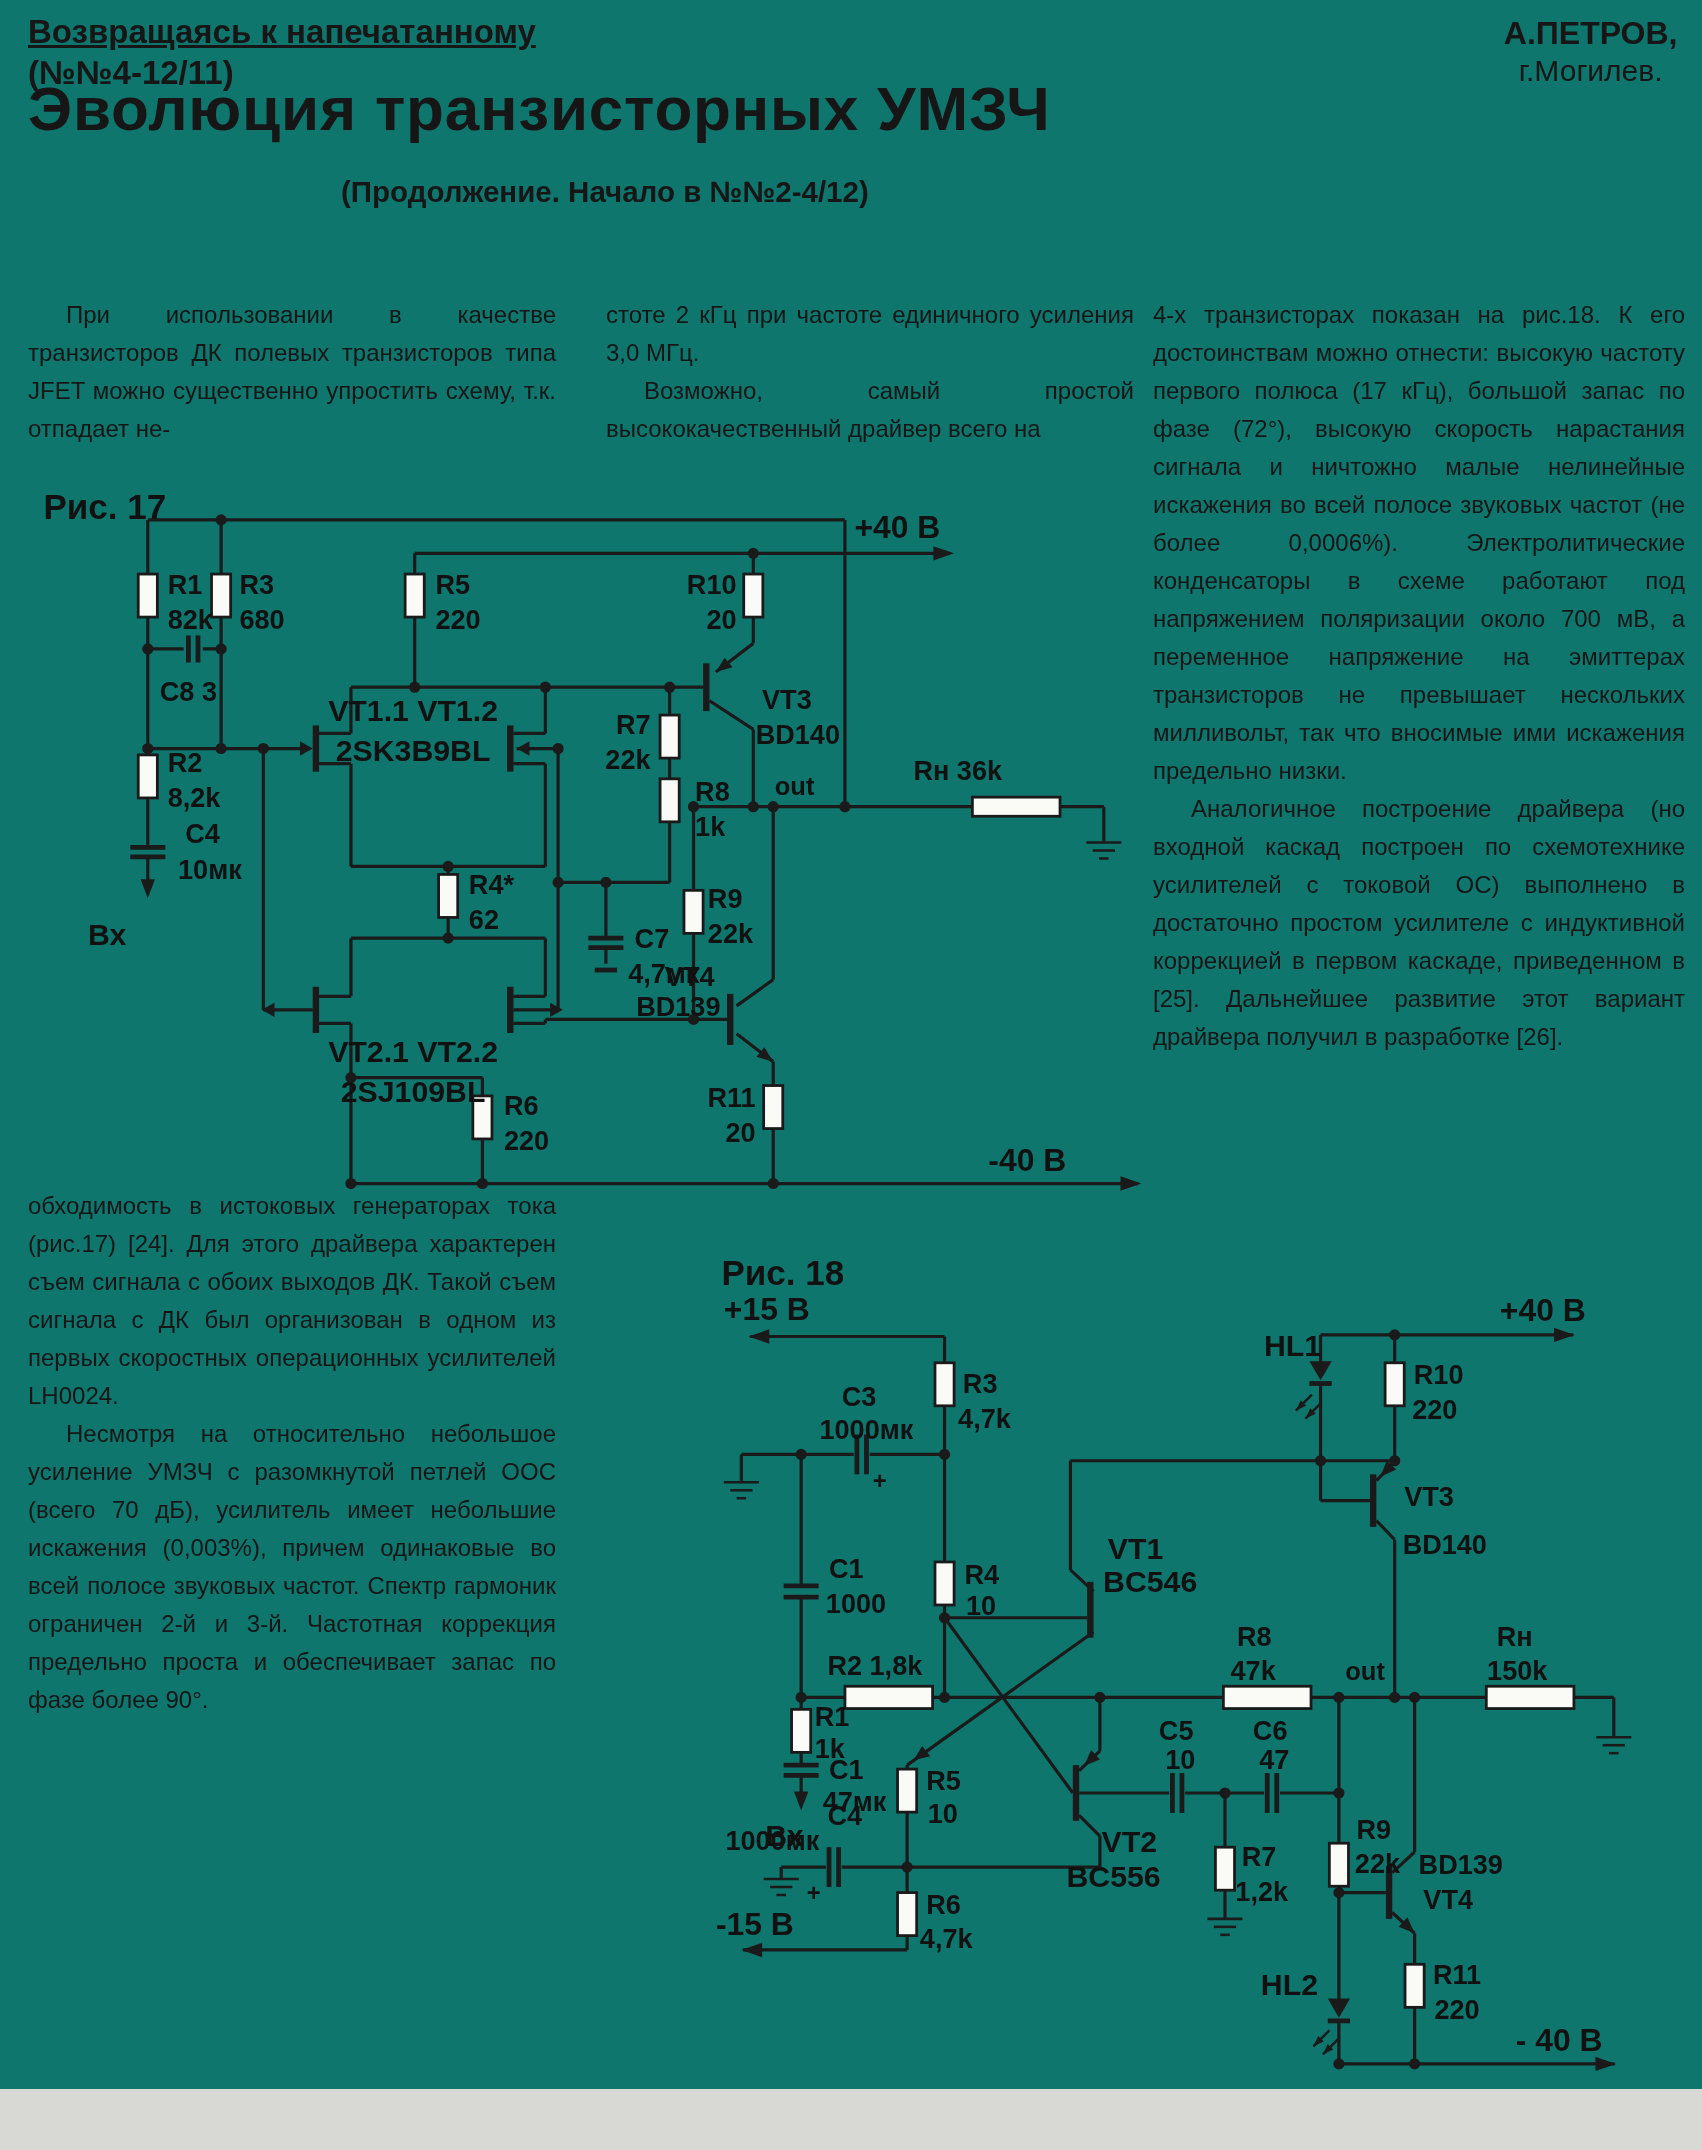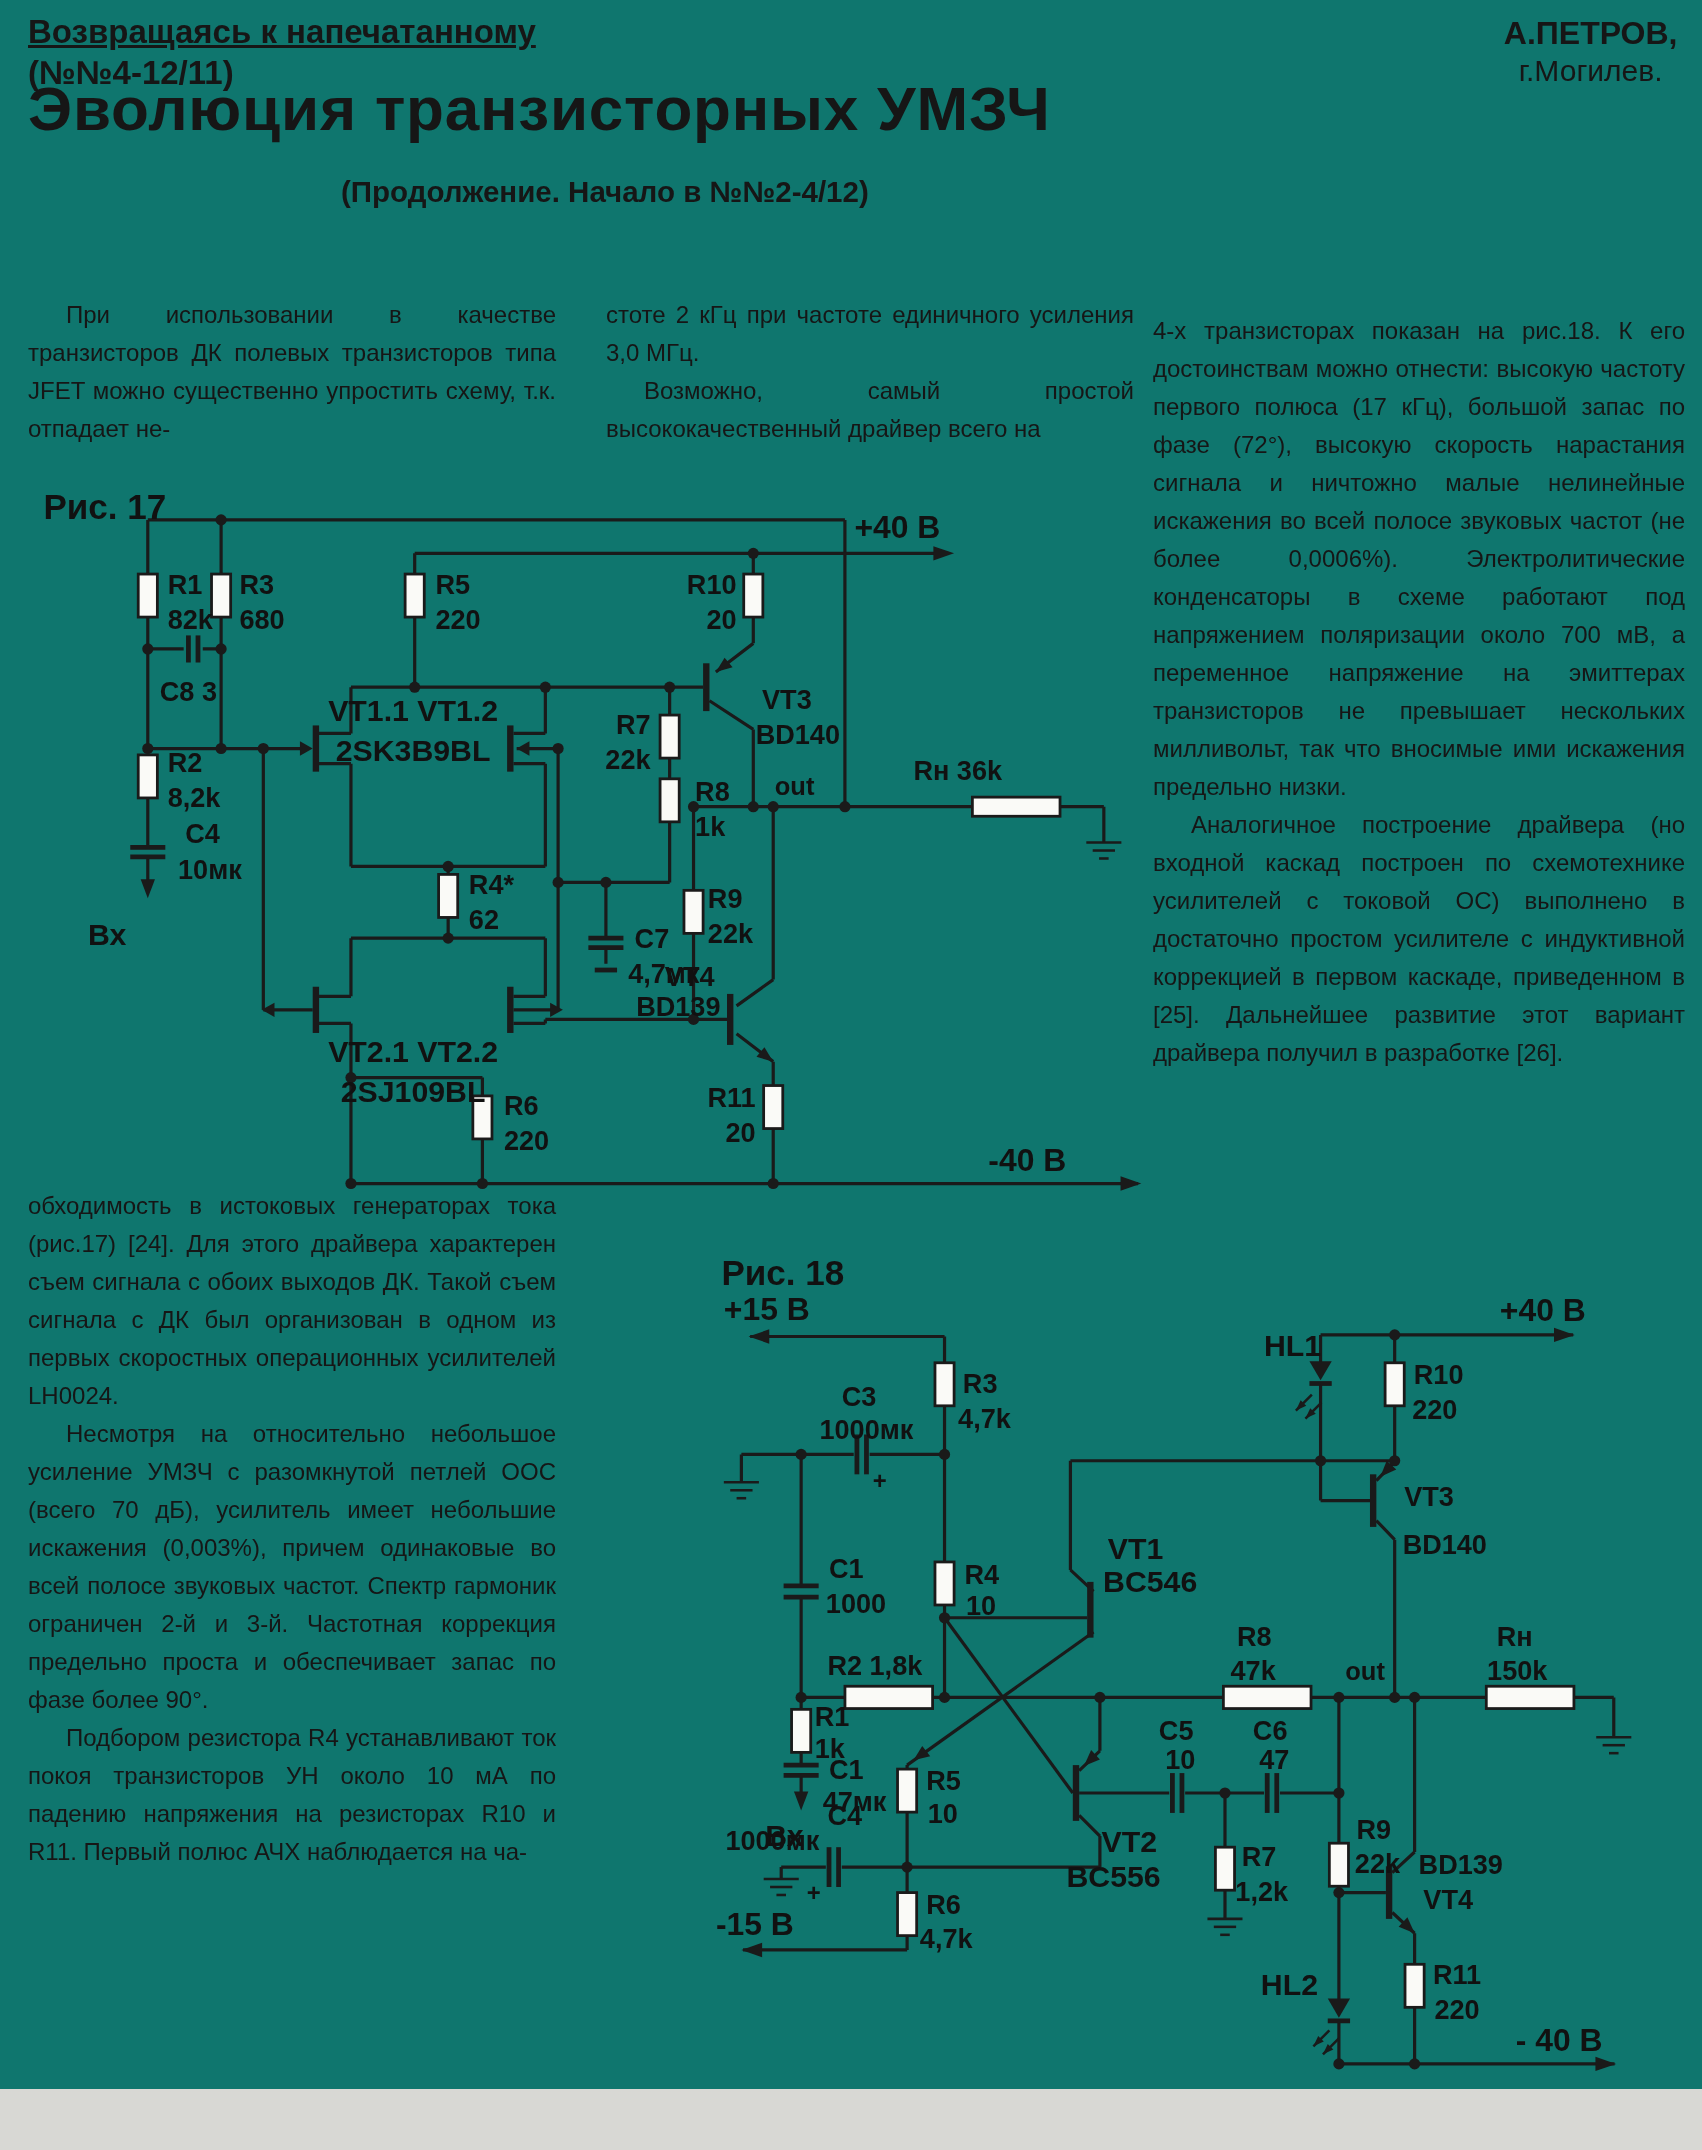--- a/index.html
+++ b/index.html
@@ -11,21 +11,21 @@
   .hdr-right{right:25.5px;top:14.3px;text-align:center;}
   .hdr-right .a{font-size:32px;font-weight:bold;line-height:38px;}
   .hdr-right .c{font-size:30px;line-height:37px;}
   .title{left:28px;top:73px;font-size:62px;font-weight:bold;letter-spacing:0.8px;white-space:nowrap;text-align:right;}
   .subtitle{left:341px;top:175px;font-size:29.5px;font-weight:bold;}
   .col{font-size:24px;line-height:38px;text-align:justify;}
   .col p{margin:0;}
   .col p.ind{text-indent:38px;}
   .c1t{left:28px;top:296px;width:528px;}
   .c2t{left:606px;top:296px;width:528px;}
-  .c3{left:1153px;top:312px;width:532px;}
+  .c3{left:1153px;top:296px;width:532px;}
   .c1b{left:28px;top:1187px;width:528px;}
   .figure{position:absolute;}
   .footer{left:26px;top:2107px;width:1651px;height:41px;
      background-image:radial-gradient(#8f8f8b 1.1px, transparent 1.2px);
      background-size:5.6px 5.6px;}
   .issue{position:absolute;right:56px;top:-4.8px;font-size:45px;font-weight:bold;font-style:italic;color:#141414;}
   
   svg{overflow:visible;}
   .w{stroke:#1a1a1a;stroke-width:4;fill:none;}
   .cp{stroke:#1a1a1a;stroke-width:6;fill:none;}
@@ -67,21 +67,20 @@
     <p>стоте 2 кГц при частоте единичного усиления 3,0 МГц.</p>
     <p class="ind">Возможно, самый простой высококачественный драйвер всего на</p>
   </div>
   <div class="abs col c3">
     <p>4-х транзисторах показан на рис.18. К его достоинствам можно отнести: высокую частоту первого полюса (17 кГц), большой запас по фазе (72°), высокую скорость нарастания сигнала и ничтожно малые нелинейные искажения во всей полосе звуковых частот (не более 0,0006%). Электролитические конденсаторы в схеме работают под напряжением поляризации около 700 мВ, а переменное напряжение на эмиттерах транзисторов не превышает нескольких милливольт, так что вносимые ими искажения предельно низки.</p>
     <p class="ind">Аналогичное построение драйвера (но входной каскад построен по схемотехнике усилителей с токовой ОС) выполнено в достаточно простом усилителе с индуктивной коррекцией в первом каскаде, приведенном в [25]. Дальнейшее развитие этот вариант драйвера получил в разработке [26].</p>
   </div>
   <div class="abs col c1b">
     <p>обходимость в истоковых генераторах тока (рис.17) [24]. Для этого драйвера характерен съем сигнала с обоих выходов ДК. Такой съем сигнала с ДК был организован в одном из первых скоростных операционных усилителей LH0024.</p>
     <p class="ind">Несмотря на относительно небольшое усиление УМЗЧ с разомкнутой петлей ООС (всего 70 дБ), усилитель имеет небольшие искажения (0,003%), причем одинаковые во всей полосе звуковых частот. Спектр гармоник ограничен 2-й и 3-й. Частотная коррекция предельно проста и обеспечивает запас по фазе более 90°.</p>
-    <p class="ind">Подбором резистора R4 устанавливают ток покоя транзисторов УН около 10 мА по падению напряжения на резисторах R10 и R11. Первый полюс АЧХ наблюдается на ча-</p>
   </div>
 
   <svg class="figure" style="left:32px;top:492px;" width="1100" height="725" viewBox="0 0 1380 910">
     <g class="w">
       <path d="M145,35 H1020 M1020,35 V395"></path>
       <path d="M145,35 V103 M145,157 V322"></path>
       <path d="M145,197 H190 M214,197 H237"></path>
       <path d="M237,35 V103 M237,157 V322"></path>
       <path d="M145,322 H344"></path>
       <path d="M290,322 V650 M290,650 H352"></path>

